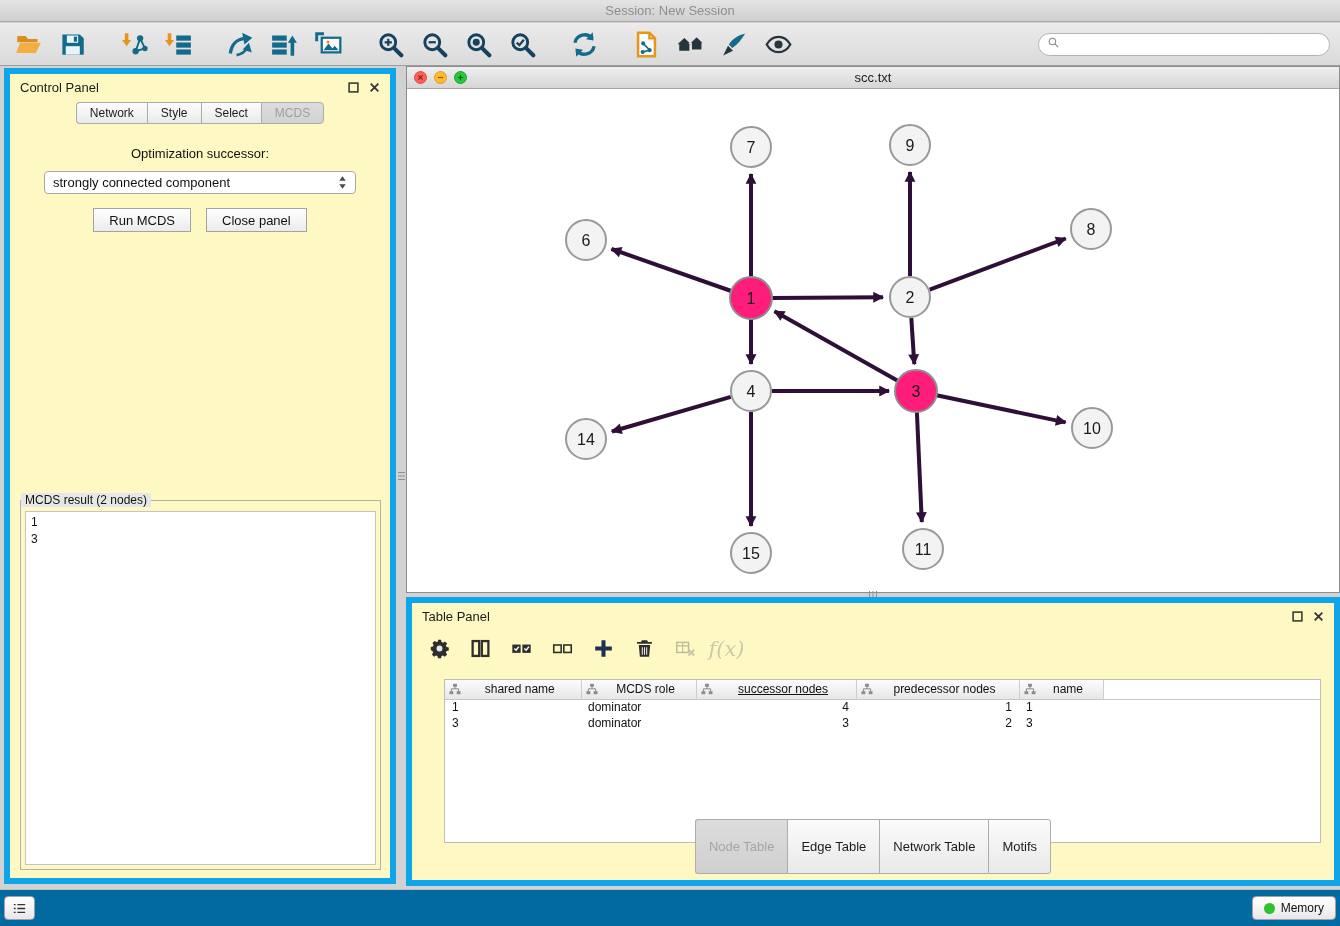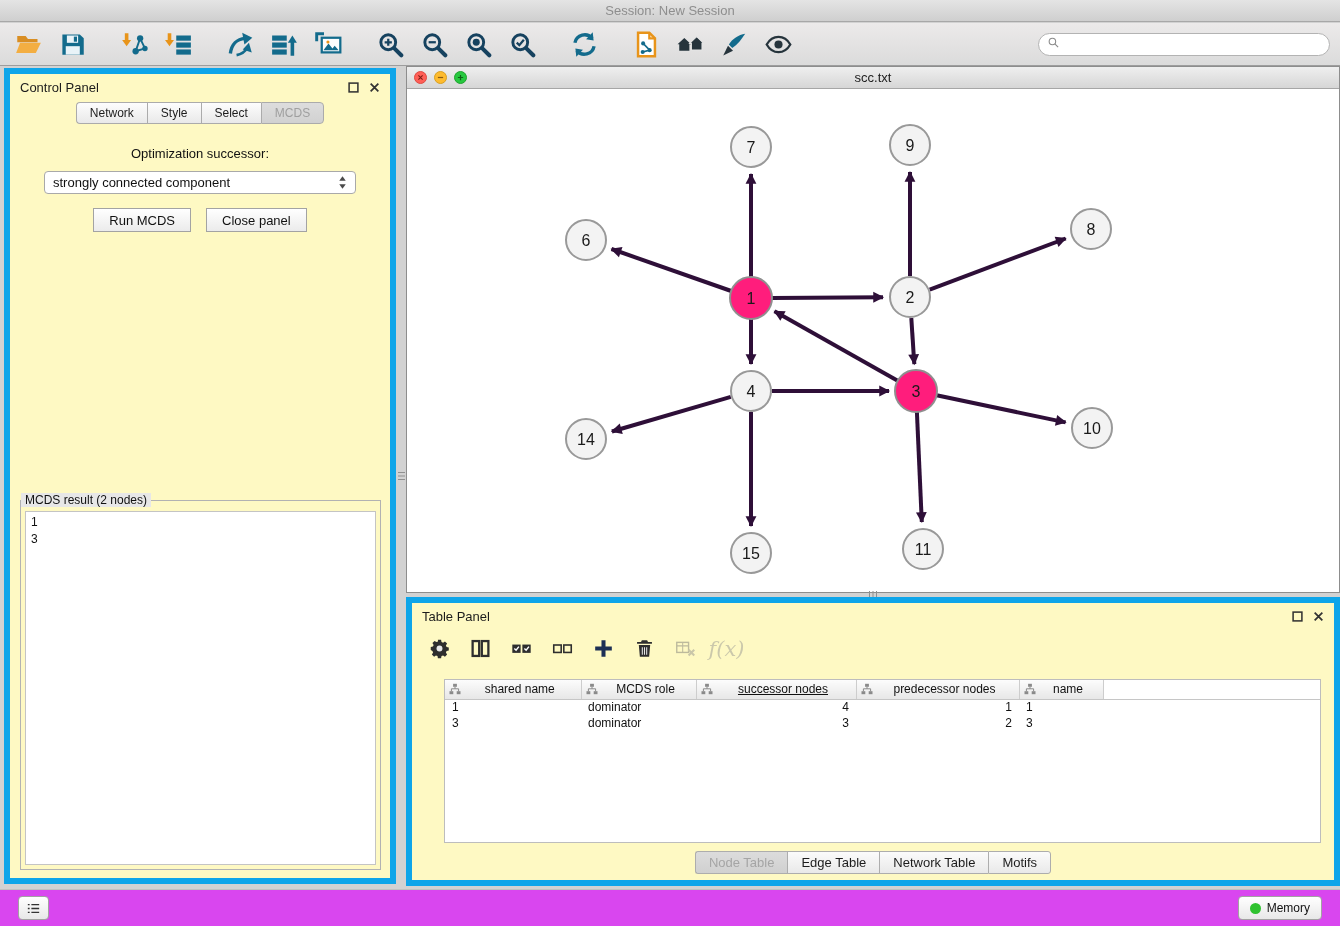--- a/index.html
+++ b/index.html
@@ -73,28 +73,28 @@
   .tp-tablewrap{position:absolute;left:13px;right:13px;top:76px;bottom:37px;background:#fff;border:1px solid #bdbdbd;overflow:hidden;margin-left:19px;}
   table{border-collapse:collapse;width:100%;table-layout:fixed;}
   th{position:relative;height:19px;background:linear-gradient(#fcfcfc,#e7e7e7);border-right:1px solid #cdcdcd;
     border-bottom:1px solid #c6c6c6;font-weight:normal;font-size:12px;color:#111;text-align:center;
     padding:0 2px 0 16px;overflow:hidden;white-space:nowrap;}
   th.filler{background:#fff;border-right:none;padding:0;}
   th .hicon{position:absolute;left:4px;top:3px;width:12px;height:12px;}
   th .hicon svg{width:12px;height:12px;display:block;}
   td{height:16px;font-size:12px;color:#111;padding:0 7px;white-space:nowrap;overflow:hidden;}
   .tp-tabs{position:absolute;left:0;right:0;bottom:6px;display:flex;justify-content:center;}
-  .tp-tab{font-size:13px;line-height:21px;padding:0 13px;background:linear-gradient(#fbfbfb,#e9e9e9);
+  .tp-tab{font-size:13px;line-height:21px;padding:16px 13px;background:linear-gradient(#fbfbfb,#e9e9e9);
     border:1px solid #adadad;border-right:none;color:#1c1c1c;}
   .tp-tab:first-child{border-radius:3px 0 0 3px;}
   .tp-tab:last-child{border-right:1px solid #adadad;border-radius:0 3px 3px 0;}
   .tp-tab.active{background:linear-gradient(#dcdcdc,#d0d0d0);color:#a5a5a5;}
 
-  .statusbar{position:absolute;left:0;bottom:0;width:100%;height:37px;background:#d946ef;border-top:1px solid #c0c0c0;
-    display:flex;align-items:center;padding:0 18px;}
+  .statusbar{position:absolute;left:0;bottom:0;width:100%;height:37px;background:#0369a1;border-top:1px solid #c0c0c0;
+    display:flex;align-items:center;padding:0 4px;}
   .sb-btn{height:24px;border:1px solid #a2a2a2;border-radius:4px;background:linear-gradient(#ffffff,#e8e8e8);
     display:flex;align-items:center;justify-content:center;padding:0 6px;font-size:12px;color:#111;gap:6px;}
   .sb-btn svg{width:17px;height:17px;display:block;}
   .memory{margin-left:auto;padding:0 11px;}
   .mem-dot{width:11px;height:11px;border-radius:50%;background:#2fc22f;}
 </style>
 </head>
 <body>
 
 <div class="app">

